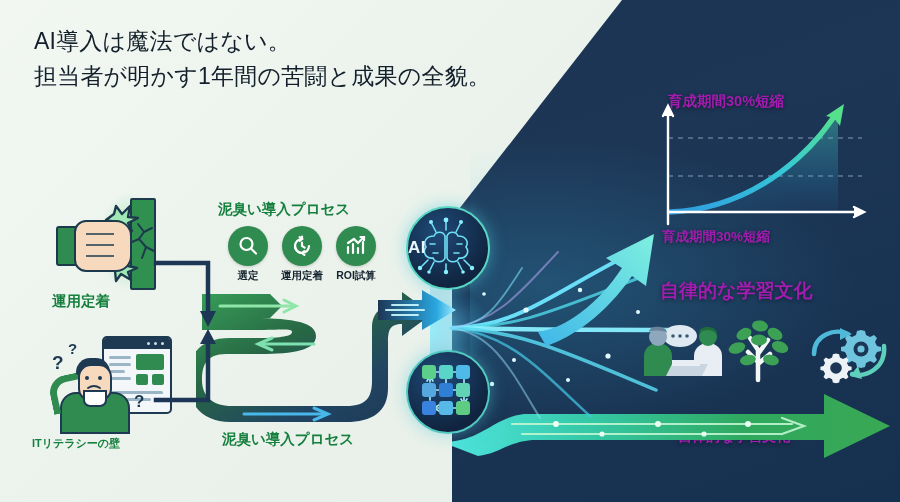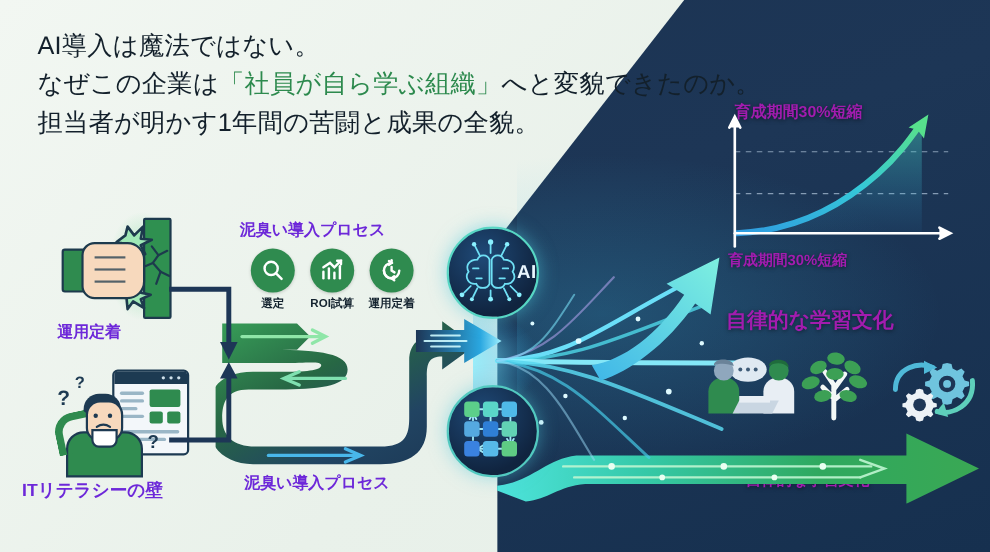--- a/index.html
+++ b/index.html
@@ -17,21 +17,21 @@
   .bg-dark-glow{position:absolute;right:0;top:120px;width:430px;height:330px;
     background:radial-gradient(ellipse at 18% 50%, rgba(60,190,230,.22), rgba(30,80,130,0) 62%);
     pointer-events:none;}
 
   
   .headline{position:absolute;left:34px;top:24px;width:600px;z-index:14;}
   .hl-line{font-size:23px;font-weight:400;color:#13202b;line-height:1.52;white-space:nowrap;letter-spacing:.2px;}
   .hl-accent{color:#2d8a4e;}
 
   
-  .cap{position:absolute;font-weight:700;color:#6d28d9;white-space:nowrap;}
+  .cap{position:absolute;font-weight:700;color:#15803d;white-space:nowrap;}
   .cap-dark{color:#a21caf;text-shadow:0 1px 4px rgba(0,0,0,.5);}
 
   
   .fistwall{position:absolute;left:42px;top:198px;width:122px;height:88px;}
   .wall{position:absolute;right:8px;top:0;width:22px;height:88px;background:#2f9050;border:2.2px solid #1d3a4d;border-radius:2px;}
   .fist{position:absolute;left:14px;top:22px;width:74px;height:48px;}
   .fist .cuff{position:absolute;left:0;top:6px;width:22px;height:36px;background:#2f8b4f;border:2.2px solid #1d3a4d;border-radius:3px;}
   .fist .hand{position:absolute;left:18px;top:0;width:54px;height:48px;background:#f7d9bd;border:2.2px solid #1d3a4d;border-radius:12px 16px 16px 12px;}
   .fist .knuck{position:absolute;left:30px;width:28px;height:2px;background:#1d3a4d;opacity:.75;}
   .impact{position:absolute;right:22px;top:-6px;width:44px;height:100px;
@@ -67,21 +67,21 @@
   .proc-sub{left:222px;top:430px;font-size:14.5px;}
 
   
   .node{position:absolute;border-radius:50%;z-index:12;
     background:radial-gradient(circle at 38% 30%,#1f4a78,#10243f 72%);
     border:2.4px solid;}
   .node-ai{left:406px;top:206px;width:80px;height:80px;border-color:#57d6c4;
     box-shadow:0 0 16px rgba(80,200,220,.55);}
   .node-flow{left:406px;top:350px;width:80px;height:80px;border-color:#52c9c0;
     box-shadow:0 0 16px rgba(80,200,220,.5);}
-  .ai-text{position:absolute;left:0;right:0;top:30px;text-align:right;color:#eaf7ff;font-size:17px;font-weight:700;letter-spacing:.5px;}
+  .ai-text{position:absolute;left:0;right:0;top:30px;text-align:left;color:#eaf7ff;font-size:17px;font-weight:700;letter-spacing:.5px;}
 
   
   .burst{position:absolute;left:430px;top:250px;width:260px;height:170px;z-index:8;pointer-events:none;}
   .inarrow{position:absolute;left:378px;top:288px;width:80px;height:44px;z-index:9;}
 
   
   .chart{position:absolute;left:648px;top:96px;width:226px;height:140px;z-index:12;}
   .chart-title{left:668px;top:92px;font-size:14.5px;}
   .chart-caption{left:662px;top:228px;font-size:13.5px;}
 
@@ -96,21 +96,20 @@
 <body>
 
 <div id="canvas">
 
   <div class="bg-light"></div>
   <div class="bg-dark"></div>
   <div class="bg-dark-glow"></div>
 
   <div class="headline">
     <div class="hl-line">AI導入は魔法ではない。</div>
-    <div class="hl-line"><span>なぜこの企業は</span><span class="hl-accent">「社員が自ら学ぶ組織」</span><span>へと変貌できたのか。</span></div>
     <div class="hl-line">担当者が明かす1年間の苦闘と成果の全貌。</div>
   </div>
 
   <div class="fistwall">
     <div class="impact"></div>
     <div class="wall"></div>
     <svg width="122" height="88" style="position:absolute;left:0;top:0;overflow:visible">
       <g stroke="#1d3a4d" stroke-width="2" fill="none" stroke-linecap="round">
         <path d="M96 26 L102 34 L97 41 L104 49"></path>
         <path d="M102 34 L110 30"></path>
@@ -157,21 +156,21 @@
     <div class="collar"></div>
     <svg width="140" height="96" style="position:absolute;left:0;top:0">
       <circle cx="51" cy="44" r="2" fill="#1d3a52"></circle>
       <circle cx="64" cy="44" r="2" fill="#1d3a52"></circle>
       <path d="M52 54 Q58 50 64 54" stroke="#1d3a52" stroke-width="2" fill="none" stroke-linecap="round"></path>
     </svg>
     <div class="qm" style="left:16px;top:18px;font-size:19px;">?</div>
     <div class="qm" style="left:32px;top:6px;font-size:15px;">?</div>
     <div class="qm" style="left:98px;top:58px;font-size:17px;">?</div>
   </div>
-  <div class="cap" style="left:20px;top:436px;font-size:16px">ITリテラシーの壁</div>
+  <div class="cap" style="left:32px;top:436px;font-size:11px">ITリテラシーの壁</div>
 
   <svg class="connector" viewBox="0 0 120 200">
     <g fill="none" stroke="#1d3656" stroke-width="4.5" stroke-linecap="square">
       <path d="M6 48 L58 48 L58 95"></path>
       <path d="M6 185 L58 185 L58 130"></path>
     </g>
     <path d="M50 96 L66 96 L58 112 Z" fill="#1d3656"></path>
     <path d="M50 128 L66 128 L58 112 Z" fill="#1d3656" opacity="0"></path>
     <path d="M50 129 L66 129 L58 114 Z" fill="#1d3656"></path>
   </svg>
@@ -180,48 +179,48 @@
   <div class="proc-row">
 
     <div class="proc-item">
       <div class="proc-circ">
         <svg width="24" height="24" viewBox="0 0 24 24" fill="none" stroke="#ffffff" stroke-width="2.2" stroke-linecap="round">
           <circle cx="10.5" cy="10" r="6"></circle>
             <path d="M15 14.5 L20 19.5"></path>
         </svg>
       </div>
       <div class="proc-lab">選定</div>
+    </div>
+
+    <div class="proc-item">
+      <div class="proc-circ">
+        <svg width="24" height="24" viewBox="0 0 24 24" fill="none" stroke="#ffffff" stroke-width="2.2" stroke-linecap="round">
+          <path d="M19 12 A7 7 0 1 1 12 5"></path>
+            <path d="M12 5 L12 2.5"></path>
+            <path d="M9.6 3.2 L12 5 L9.6 6.8"></path>
+          <path d="M5 12 A7 7 0 0 0 12 19"></path>
+            <path d="M14.4 20.8 L12 19 L14.4 17.2"></path>
+          <path d="M12 8.6 L12 12 L14.6 13.6"></path>
+        </svg>
+      </div>
+      <div class="proc-lab">運用定着</div>
     </div>
 
     <div class="proc-item">
       <div class="proc-circ">
         <svg width="24" height="24" viewBox="0 0 24 24" fill="none" stroke="#ffffff" stroke-width="2.2" stroke-linecap="round">
           <path d="M4 19 L4 13"></path>
             <path d="M9 19 L9 10"></path>
             <path d="M14 19 L14 14"></path>
             <path d="M19 19 L19 8"></path>
           <path d="M4 9 L10 5 L14 9 L20 3"></path>
             <path d="M16.5 3 L20 3 L20 6.2"></path>
         </svg>
       </div>
       <div class="proc-lab">ROI試算</div>
-    </div>
-
-    <div class="proc-item">
-      <div class="proc-circ">
-        <svg width="24" height="24" viewBox="0 0 24 24" fill="none" stroke="#ffffff" stroke-width="2.2" stroke-linecap="round">
-          <path d="M19 12 A7 7 0 1 1 12 5"></path>
-            <path d="M12 5 L12 2.5"></path>
-            <path d="M9.6 3.2 L12 5 L9.6 6.8"></path>
-          <path d="M5 12 A7 7 0 0 0 12 19"></path>
-            <path d="M14.4 20.8 L12 19 L14.4 17.2"></path>
-          <path d="M12 8.6 L12 12 L14.6 13.6"></path>
-        </svg>
-      </div>
-      <div class="proc-lab">運用定着</div>
     </div>
   </div>
 
   <svg class="winding" viewBox="0 0 240 150">
     <defs>
       <linearGradient id="gwind" x1="0" y1="0" x2="1" y2="1">
         <stop offset="0%" stop-color="#33a055"></stop>
         <stop offset="38%" stop-color="#21633f"></stop>
         <stop offset="70%" stop-color="#1b3f5e"></stop>
         <stop offset="100%" stop-color="#15314f"></stop>

